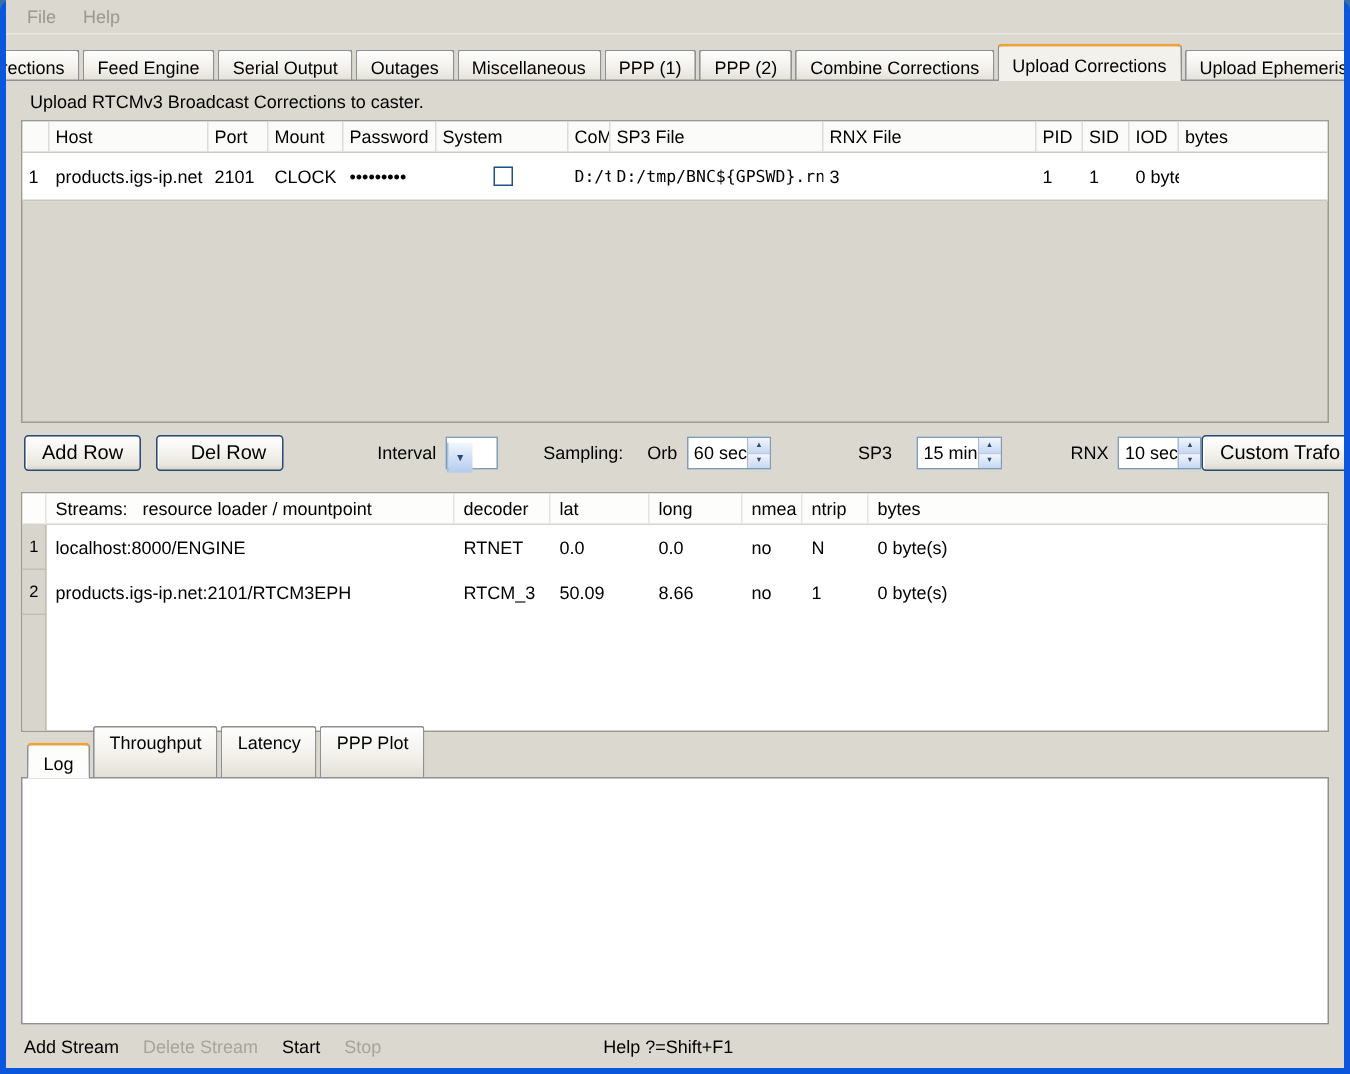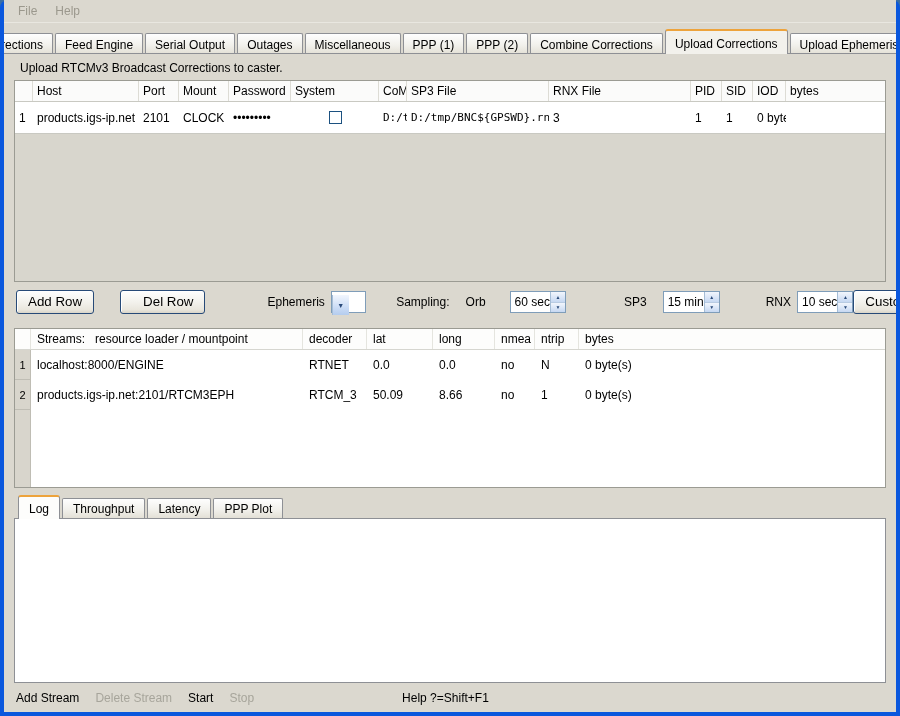--- a/index.html
+++ b/index.html
@@ -88,21 +88,21 @@
   .st-head > div { padding: 3px 6px 0; border-right: 1px solid #e5e5df; white-space: pre; overflow: hidden; }
   .st-head > div:last-child { border-right: none; }
   .st-row { height: 30px; flex: none; }
   .st-row > div { display: flex; align-items: center; padding: 0 6px; white-space: nowrap; overflow: hidden; }
   .st-num { background: #d8d5cc; border-right: 1px solid #bfbdb4; border-bottom: 1px solid #bfbdb4;
     justify-content: center; padding: 0 !important; font-size: 11px; }
   .st-fill { flex: 1; display: flex; }
   .st-numfill { width: 16px; background: #d8d5cc; border-right: 1px solid #bfbdb4; }
   
   .btabbar { height: 30px; flex: none; display: flex; align-items: flex-end; padding: 9px 0 0 14px; }
-  .btab { height: 20px; padding: 3px 10px 0; margin-right: 2px; white-space: nowrap;
+  .btab { height: 34px; padding: 3px 10px 0; margin-right: 2px; white-space: nowrap;
     border: 1px solid #8e9095; border-bottom: none; border-radius: 2px 2px 0 0;
     background: linear-gradient(180deg,#fefefe 0%,#f2f1ec 55%,#e3e0d6 100%); }
   .btab.selected { height: 24px; padding-top: 5px; background: #fdfdfc; position: relative;
     z-index: 2; margin-bottom: -1px; border-top: 2px solid #eda33c; border-radius: 3px 3px 0 0; }
   .logarea { flex: 1; margin: 0 10px; border: 1px solid #8e9095; background: #fff; }
   
   .footer { height: 29px; flex: none; display: flex; align-items: center; padding: 0 4px; }
   .f-item { padding: 4px 8px; white-space: nowrap; }
   .disabled { color: #a7a59b; }
   .help-lbl { margin-left: 132px; }
@@ -166,29 +166,29 @@
         <div class="mono">D:/tmp/BNC${GPSWD}.rnx</div>
         <div>3</div>
         <div>1</div>
         <div>1</div>
         <div>0 byte(s)</div>
       </div>
     </div>
 
     <div class="controls">
       <button class="xpbtn">Add Row</button>
-      <button class="xpbtn" style="margin-left:26px;padding-left:22px;">Del Row</button>
-      <span class="lbl" style="margin-left:62px;">Ephemeris</span>
+      <button class="xpbtn" style="margin-left:10px;padding-left:22px;">Del Row</button>
+      <span class="lbl" style="margin-left:62px;">Interval</span>
       <span class="combo" style="width:60px;margin-left:6px;">
         <span class="cval">1 day</span>
         <span class="cbtn">▼</span>
       </span>
       <span class="lbl" style="margin-left:30px;">Sampling:</span>
       <span class="lbl" style="margin-left:16px;">Orb</span>
-      <span class="spin" style="margin-left:24px;">
+      <span class="spin" style="margin-left:6px;">
         <span class="sval">60 sec</span>
         <span class="spinbtns">
           <div>▲</div>
           <div>▼</div>
         </span>
       </span>
       <span class="lbl" style="margin-left:58px;">SP3</span>
       <span class="spin" style="margin-left:16px;">
         <span class="sval">15 min</span>
         <span class="spinbtns">

